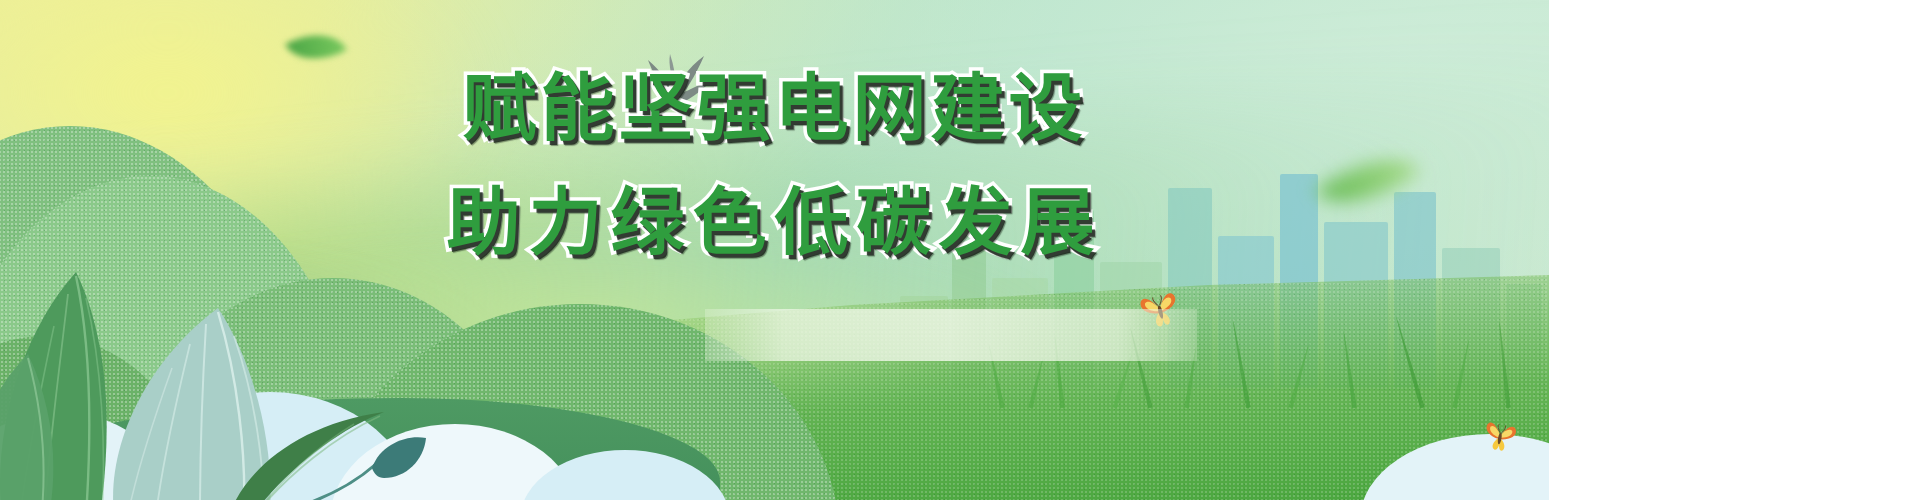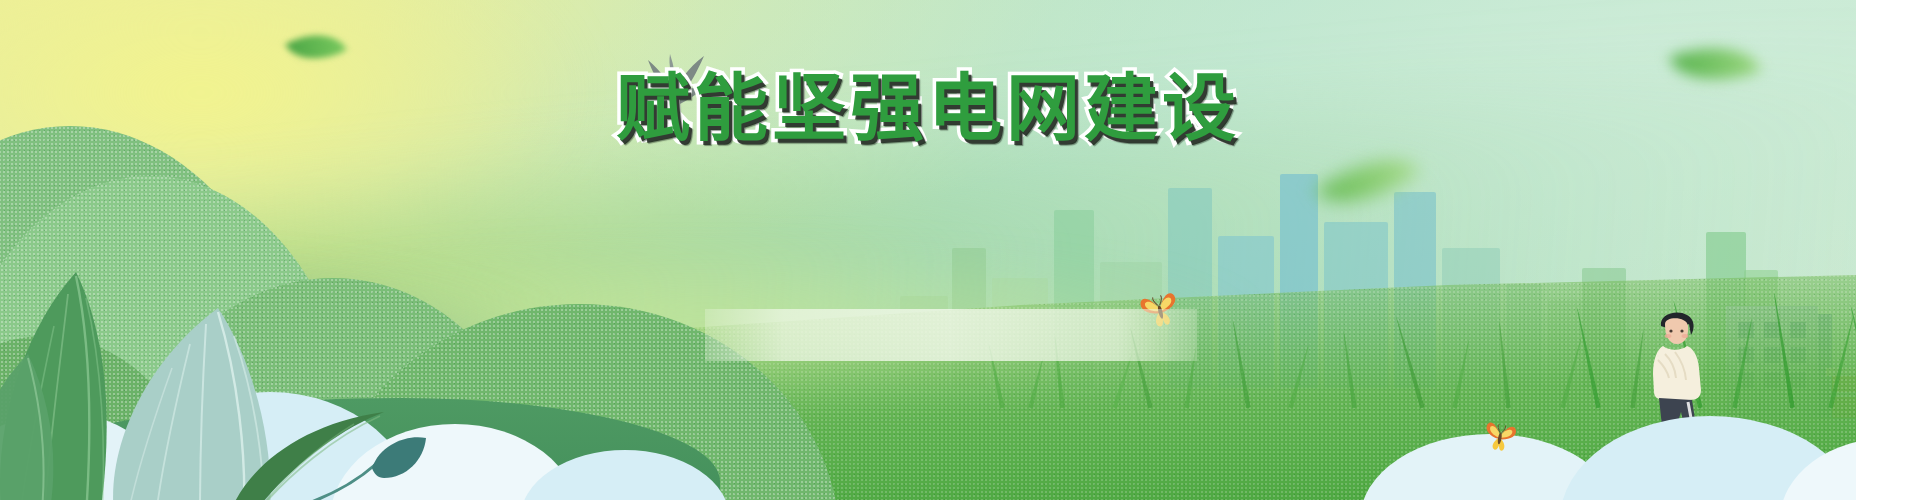--- a/index.html
+++ b/index.html
@@ -1,21 +1,21 @@
 <!DOCTYPE html>
 <html lang="zh-CN"><head>
 <meta charset="utf-8">
 <title>banner</title>
 <style>
   html,body{margin:0;padding:0;background:#fff;}
   *{box-sizing:border-box;}
 
   .banner{
     position:relative;
-    width:1856px;
+    width:1549px;
     height:500px;
     overflow:hidden;
     font-family:"Liberation Sans","DejaVu Sans",sans-serif;
     background:#bfe4c8;
   }
 
   
   .sky{
     position:absolute; inset:0;
     background:
@@ -355,17 +355,18 @@
     <path d="M20 21 C16 13 10 9 7 12 C5 17 12 22 19 23 Z" fill="#f8dd6a" opacity=".95"></path>
     <path d="M20 21 C24 13 30 10 33 13 C35 18 28 22 21 23 Z" fill="#f8dd6a" opacity=".95"></path>
     <ellipse cx="20" cy="24" rx="2" ry="7" fill="#6b4a2a"></ellipse>
     <path d="M19 17 C16 13 15 10 16 8" stroke="#6b4a2a" stroke-width="1" fill="none"></path>
     <path d="M21 17 C24 13 25 10 24 8" stroke="#6b4a2a" stroke-width="1" fill="none"></path>
   </svg></div>
     </div>
 
   <div class="headline">
     <div class="h-line l1">赋能坚强电网建设</div>
+    <div class="h-line l2">助力绿色低碳发展</div>
   </div>
 
   <div class="sub-plate"></div>
 
 </div>
 
 </body></html>

